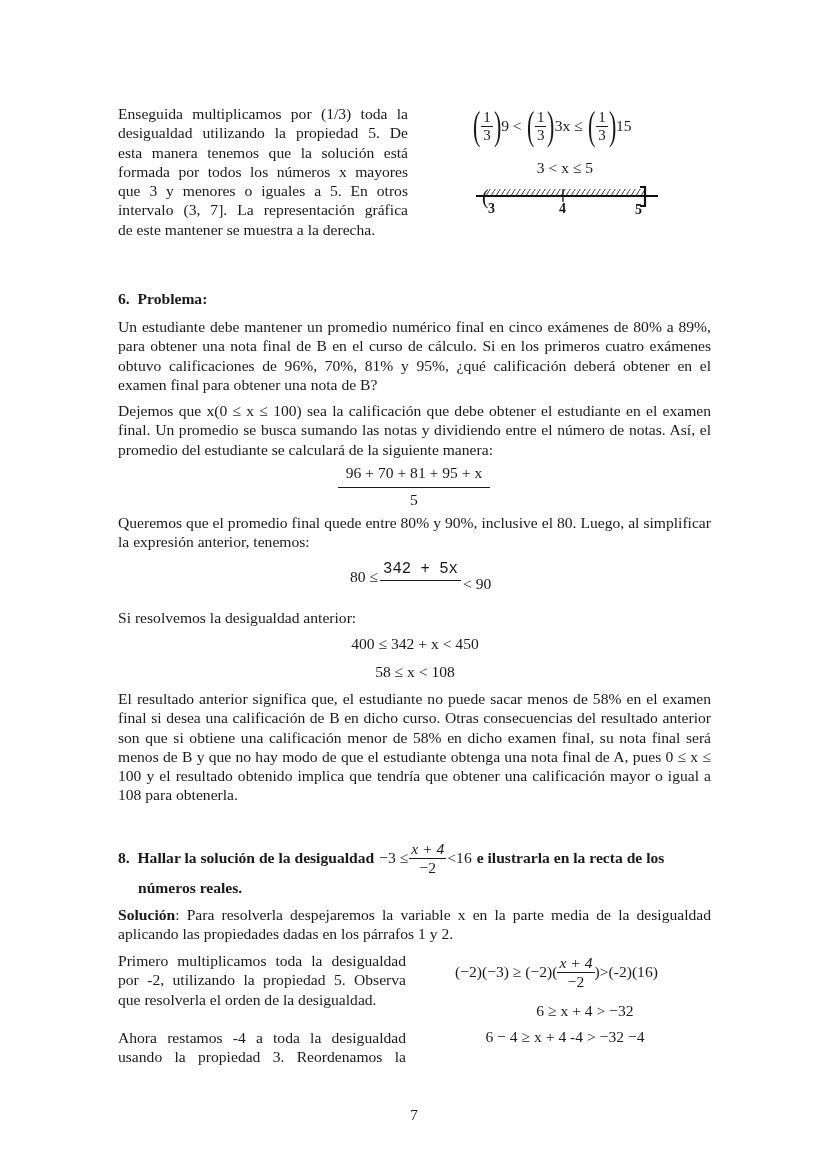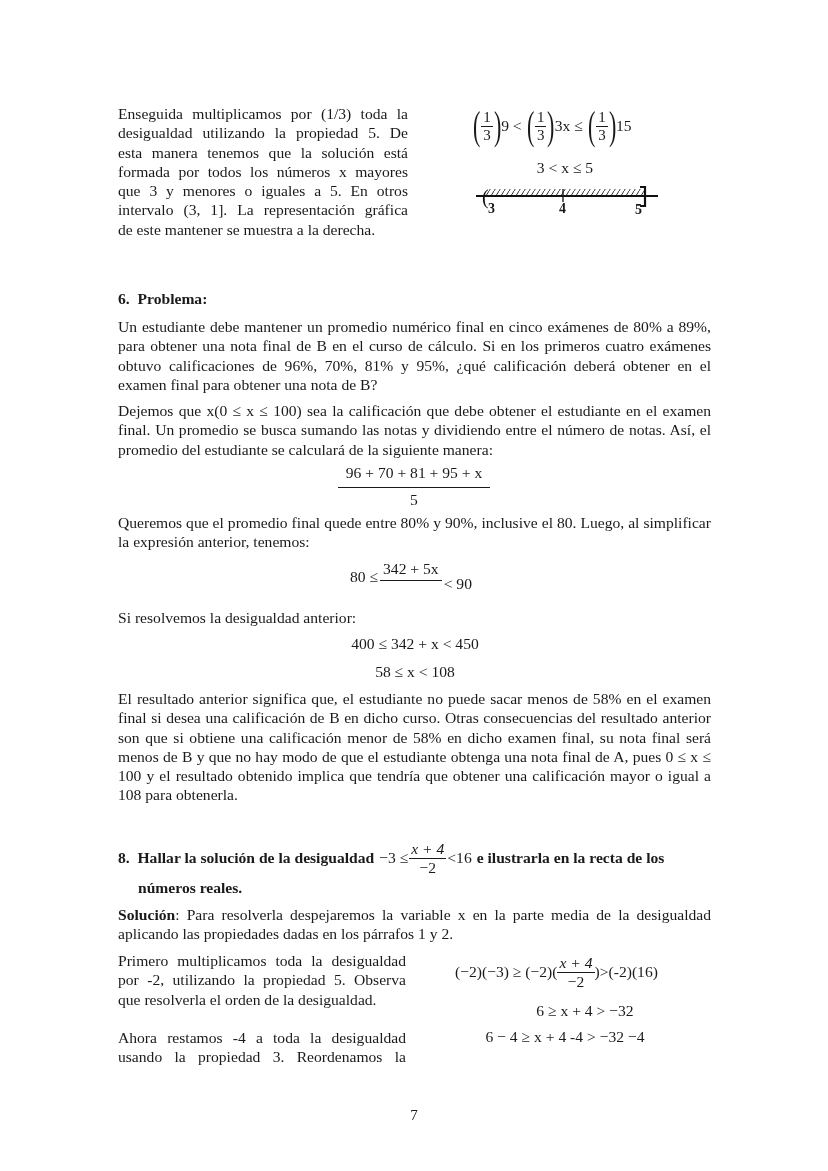--- a/index.html
+++ b/index.html
@@ -23,21 +23,21 @@
 </style>
 </head>
 <body>
 
 <div class="abs" style="left:118px; top:104px; width:290px; line-height:19.4px;">
   <div class="para" style="text-align:justify; text-align-last:justify;">Enseguida multiplicamos por (1/3) toda la</div>
   <div class="para" style="text-align:justify; text-align-last:justify;">desigualdad utilizando la propiedad 5. De</div>
   <div class="para" style="text-align:justify; text-align-last:justify;">esta manera tenemos que la solución está</div>
   <div class="para" style="text-align:justify; text-align-last:justify;">formada por todos los números x mayores</div>
   <div class="para" style="text-align:justify; text-align-last:justify;">que 3 y menores o iguales a 5. En otros</div>
-  <div class="para" style="text-align:justify; text-align-last:justify;">intervalo (3, 1]. La representación gráfica</div>
+  <div class="para" style="text-align:justify; text-align-last:justify;">intervalo (3, 7]. La representación gráfica</div>
   <div class="para">de este mantener se muestra a la derecha.</div>
 </div>
 
 <div class="abs math" style="left:470px; top:104px; height:44px; display:flex; align-items:center; font-size:15.6px;">
   <span class="paren">(</span>
   <span class="frac small-frac" style="margin:0 -2px;">
     <span class="num">1</span>
     <span class="den">3</span>
   </span>
   <span class="paren">)</span>
@@ -88,21 +88,21 @@
   <span class="frac" style="display:block;">
     <span class="num" style="padding-bottom:5px;">96 + 70 + 81 + 95 + x</span>
     <span class="den" style="padding-top:3px;">5</span>
   </span>
 </div>
 
 <p class="abs para" style="left:118px; top:513px; width:593px;">Queremos que el promedio final quede entre 80% y 90%, inclusive el 80. Luego, al simplificar la expresión anterior, tenemos:</p>
 
 <div class="abs math" style="left:350px; top:555px; height:44px; display:flex; align-items:center;">
   <span>80 ≤</span>
-  <span class="frac" style="margin:0 2px;">
+  <span class="frac" style="margin:0 2px;font-family:Liberation Mono, monospace;">
     <span class="num" style="padding:0 3px 2px;">342 + 5x</span>
     <span class="den" style="height:14px;"></span>
   </span>
   <span style="margin-top:14px;">&lt; 90</span>
 </div>
 
 <p class="abs para" style="left:118px; top:608px; width:593px;">Si resolvemos la desigualdad anterior:</p>
 
 <div class="abs math center" style="left:320px; top:635px; width:190px;">400 ≤ 342 + x &lt; 450</div>
 <div class="abs math center" style="left:330px; top:663px; width:170px;">58 ≤ x &lt; 108</div>

